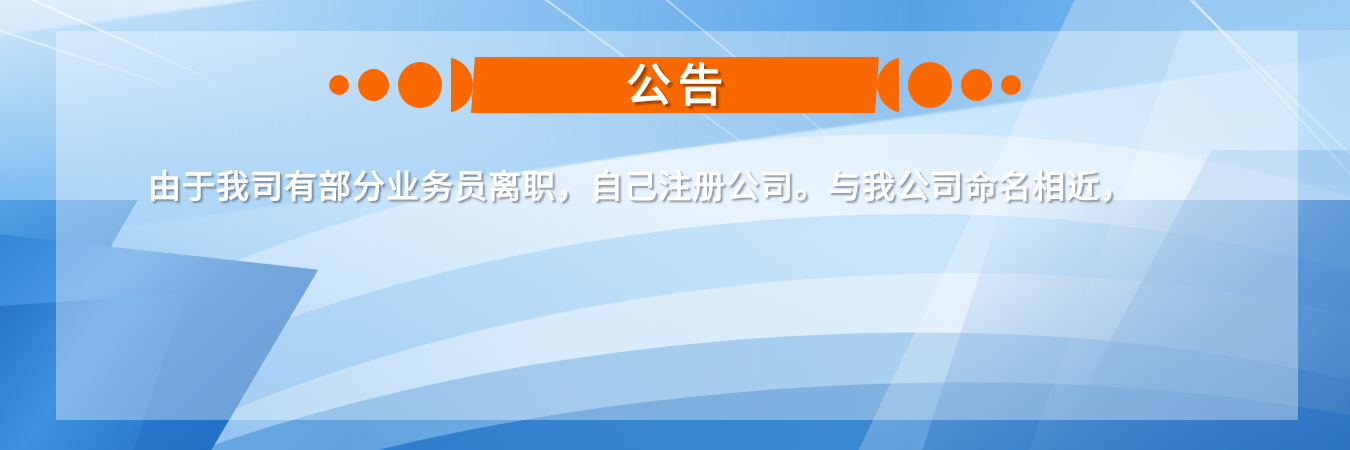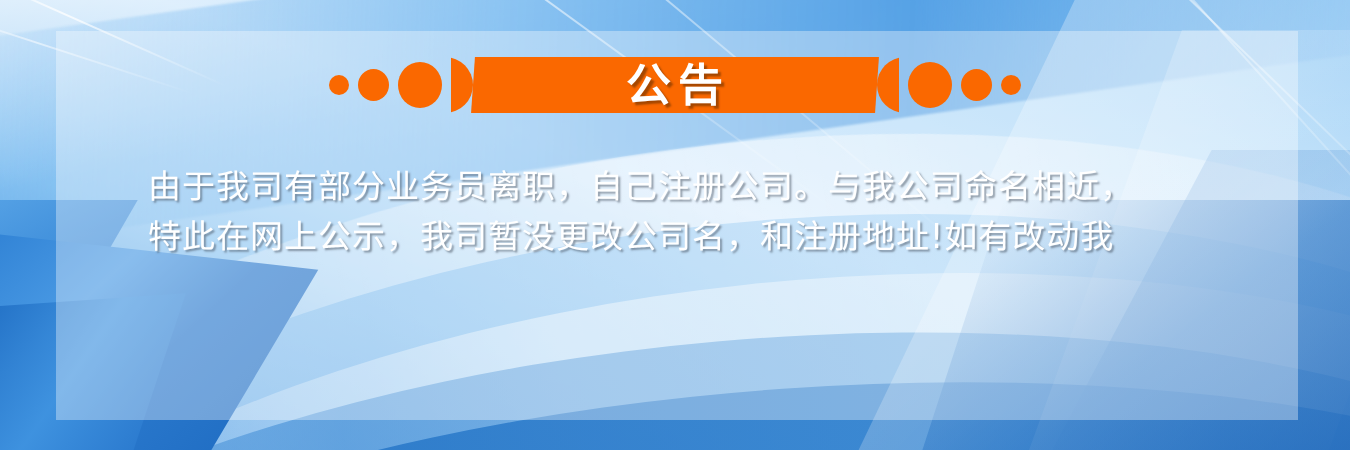--- a/index.html
+++ b/index.html
@@ -205,21 +205,21 @@
   
   .notice-body {
     position: absolute;
     left: 148px;
     top: 162px;
     width: 1090px;
   }
   .notice-line {
     color: #ffffff;
     font-size: 33px;
-    font-weight: normal;
+    font-weight: bold;
     line-height: 50px;
     letter-spacing: 1px;
     white-space: nowrap;
     text-shadow: 2px 2px 2px rgba(70,80,95,0.55);
   }
 </style>
 </head>
 <body>
 
 <div class="banner">
@@ -268,16 +268,15 @@
       <span class="arc arc-right"></span>
       <span class="dot dot-l"></span>
       <span class="dot dot-m"></span>
       <span class="dot dot-s"></span>
     </div>
 
   </div>
 
   <div class="notice-body">
     <div class="notice-line">由于我司有部分业务员离职，自己注册公司。与我公司命名相近，</div>
-    <div class="notice-line">特此在网上公示，我司暂没更改公司名，和注册地址!如有改动我</div>
   </div>
 
 </div>
 
 </body></html>

